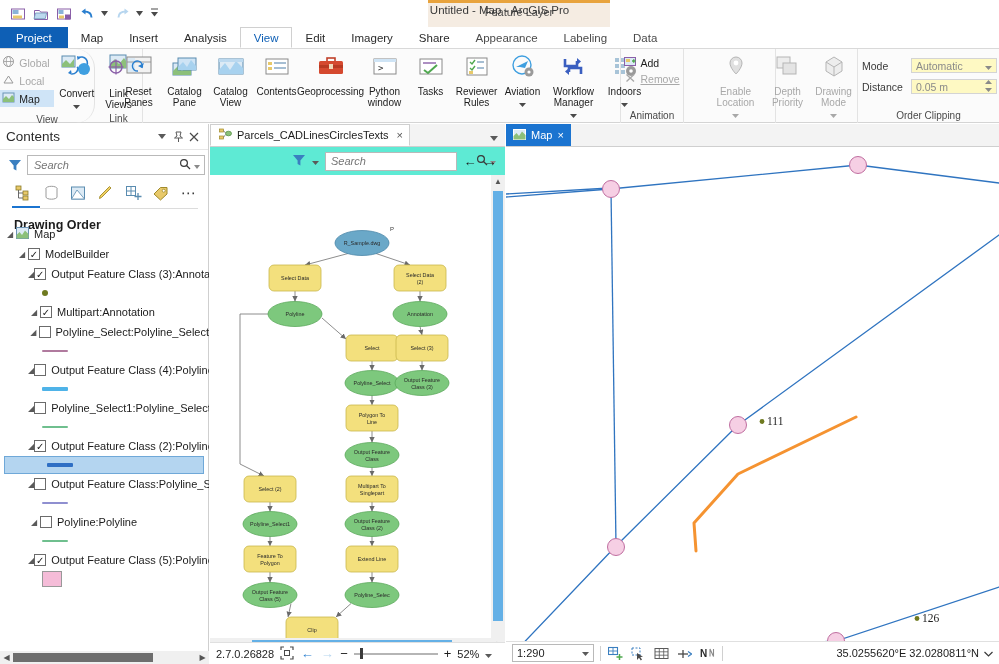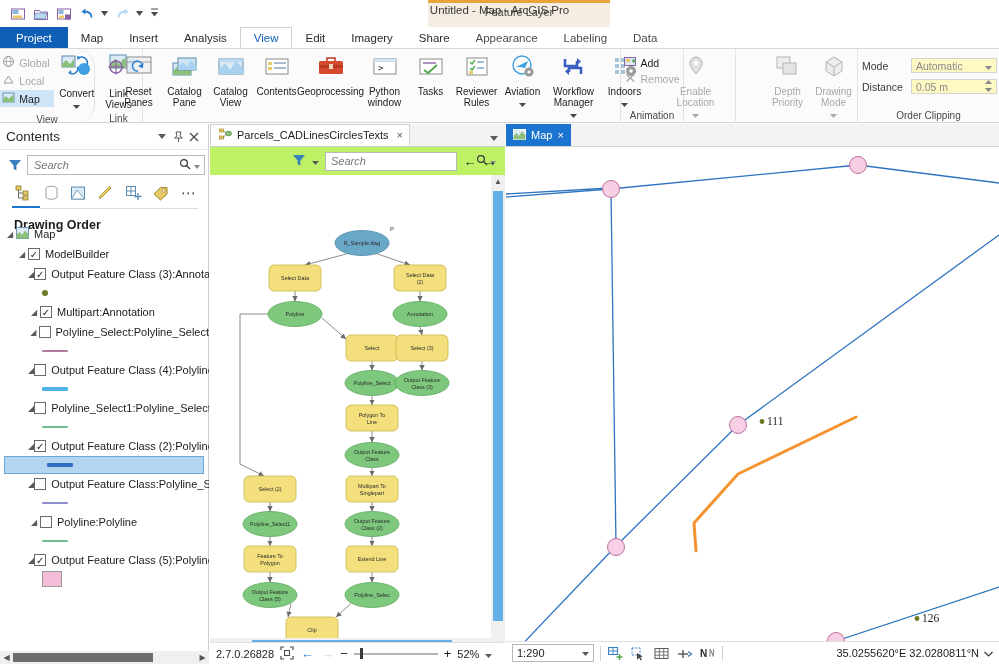--- a/index.html
+++ b/index.html
@@ -75,21 +75,21 @@
     width: 100%; text-align: center;
   }
   .bigbtn {
     display: flex; flex-direction: column; align-items: center;
     width: 46px; padding: 2px 1px; cursor: default;
   }
   .bigbtn .lbl { font-size: 10px; text-align: center; line-height: 11px; color: #1c1c1c; margin-top: 2px; }
   .bigbtn.dis .lbl { color: #a8a8a8; }
   .ico { display: block; }
   .smallrow { display: flex; align-items: center; gap: 3px; padding: 1px 4px; font-size: 10.5px; }
-  .smallrow.dis { color: #a8a8a8; }
+  .smallrow.dis { color: #a8a8a8; text-decoration: underline; }
   .viewstack { display: flex; flex-direction: column; gap: 1px; padding-top: 2px; padding-left: 4px; }
   .viewitem { display: flex; align-items: center; gap: 4px; font-size: 10.5px; padding: 1px 4px; color:#a8a8a8;}
   .viewitem.sel { background: #cfe4f7; color: #1c1c1c; }
   .fieldrow { display: flex; align-items: center; gap: 5px; margin: 3px 4px; font-size: 10.5px; }
   .fieldlbl { width: 44px; color: #3a3a3a; }
   .fakeinput {
     background: #fef9c3; border: 1px solid #d4d4d4; height: 15px;
     display: flex; align-items: center; padding: 0 4px; color: #8a8a8a;
     font-size: 10.5px; position: relative;
   }
@@ -142,21 +142,21 @@
     position: absolute; left: 0; bottom: 0; width: 209px; height: 13px;
     background: #f0f0f0; display: flex; align-items: center;
   }
   .hs-arrow { width: 13px; text-align: center; font-size: 8px; color: #555; }
   .hs-track { flex: 1; height: 11px; background: #f0f0f0; position: relative; }
   .hs-thumb { position: absolute; left: 0; top: 1px; height: 9px; width: 140px; background: #6e6e6e; }
 
   
   .model-pane {
     position: absolute; left: 210px; top: 124px; width: 295px; height: 540px;
-    background: #bef264;
+    background: #5eead4;
   }
   .mp-tabbar { height: 23px; background: #f3f3f3; display: flex; align-items: flex-end;
                border-bottom: 1px solid #cfcfcf; }
   .mp-tab {
     height: 22px; display: flex; align-items: center; gap: 5px;
     padding: 0 6px 0 8px; background: #fff; border: 1px solid #cfcfcf;
     border-bottom: 1px solid #fff; font-size: 11px; color: #1c1c1c;
   }
   .mp-tab .x { color: #555; font-size: 11px; margin-left: 3px; }
   .mp-tabmenu { margin-left: auto; padding: 0 7px 3px 0; color: #555; font-size: 8px; }
@@ -526,21 +526,21 @@
             <svg width="13" height="12" viewBox="0 0 13 12">
                 <path d="M2.5 2.5 L10 9.5 M10 2.5 L2.5 9.5" stroke="#a8a8a8" stroke-width="1.4"></path>
               </svg>
           </span>
           <span>Remove</span>
         </div>
       </div>
       <div class="rgroup-label">Animation</div>
     </div>
 
-    <div class="rgroup" style="left:656px; width:80px;justify-content:space-between;">
+    <div class="rgroup" style="left:696px; width:80px;justify-content:space-between;">
       <div class="rgroup-body">
         <div class="bigbtn dis" style="width:60px">
           <span class="ico">
             <svg width="26" height="28" viewBox="0 0 26 28">
               <path d="M13 3 a6 6 0 0 1 6 6 c0 5 -6 11 -6 11 s-6 -6 -6 -11 a6 6 0 0 1 6 -6 z" fill="#e0e0e0" stroke="#b5b5b5" stroke-width="1"></path>
               <circle cx="13" cy="9" r="2.4" fill="#fff"></circle>
             </svg>
           </span>
           <span class="lbl">Enable Location</span>
           <span><svg width="7" height="4" viewBox="0 0 7 4">

